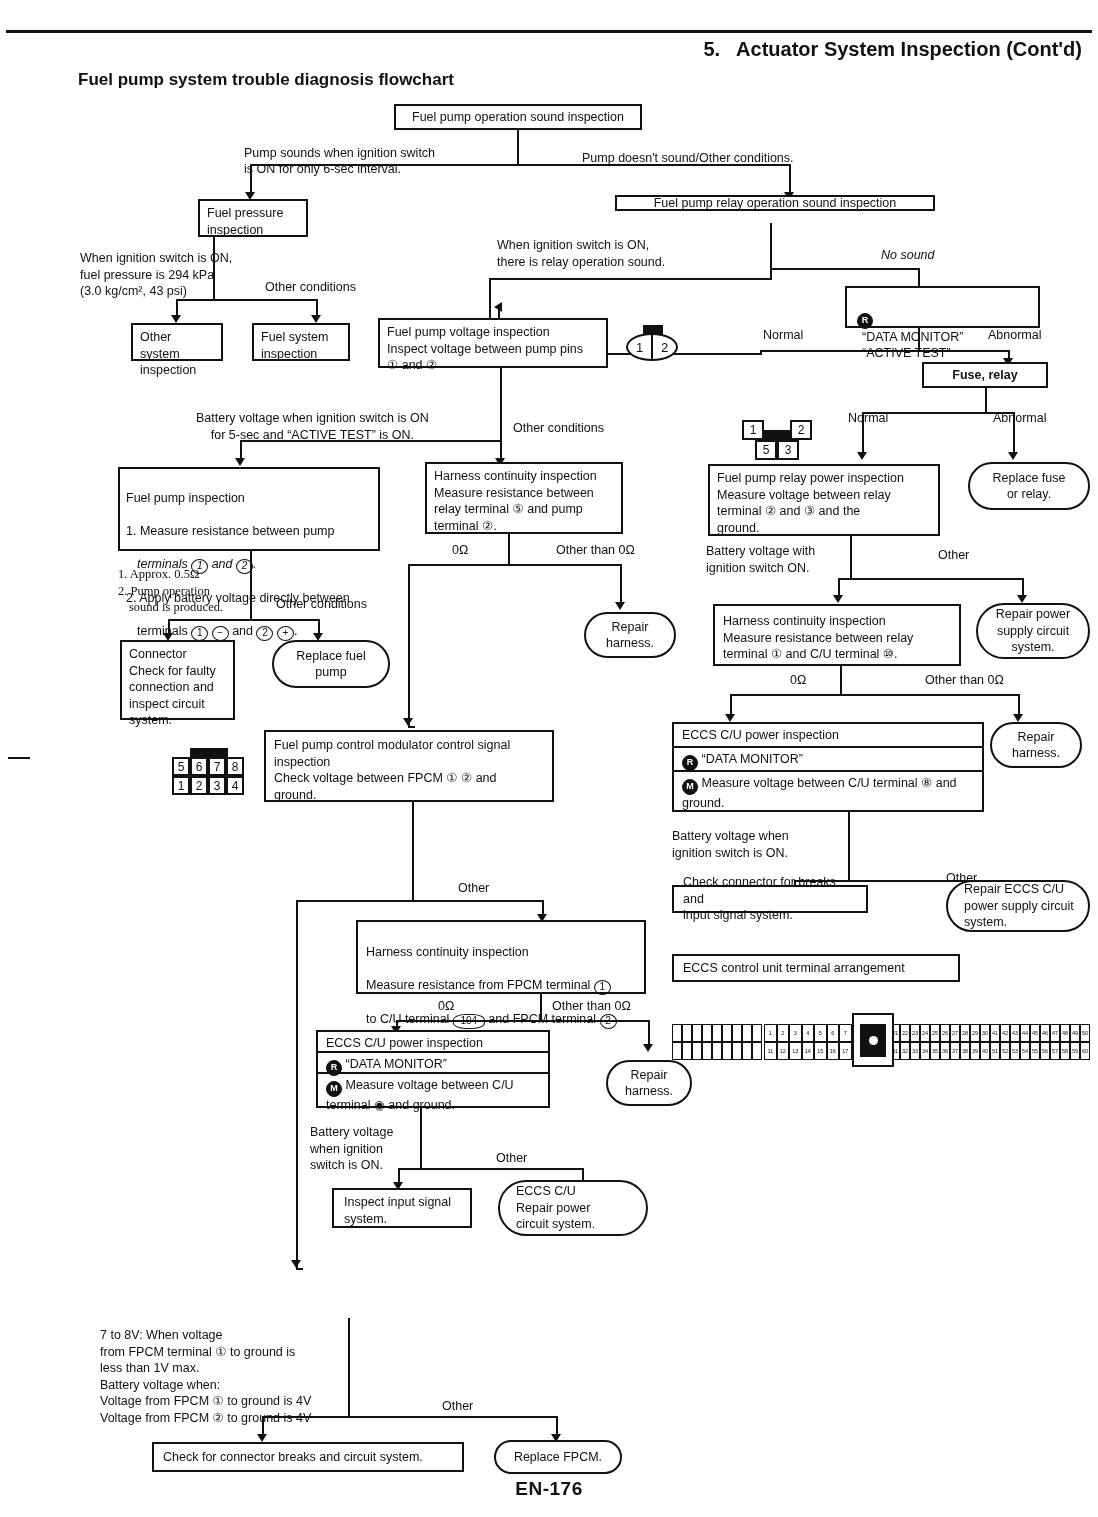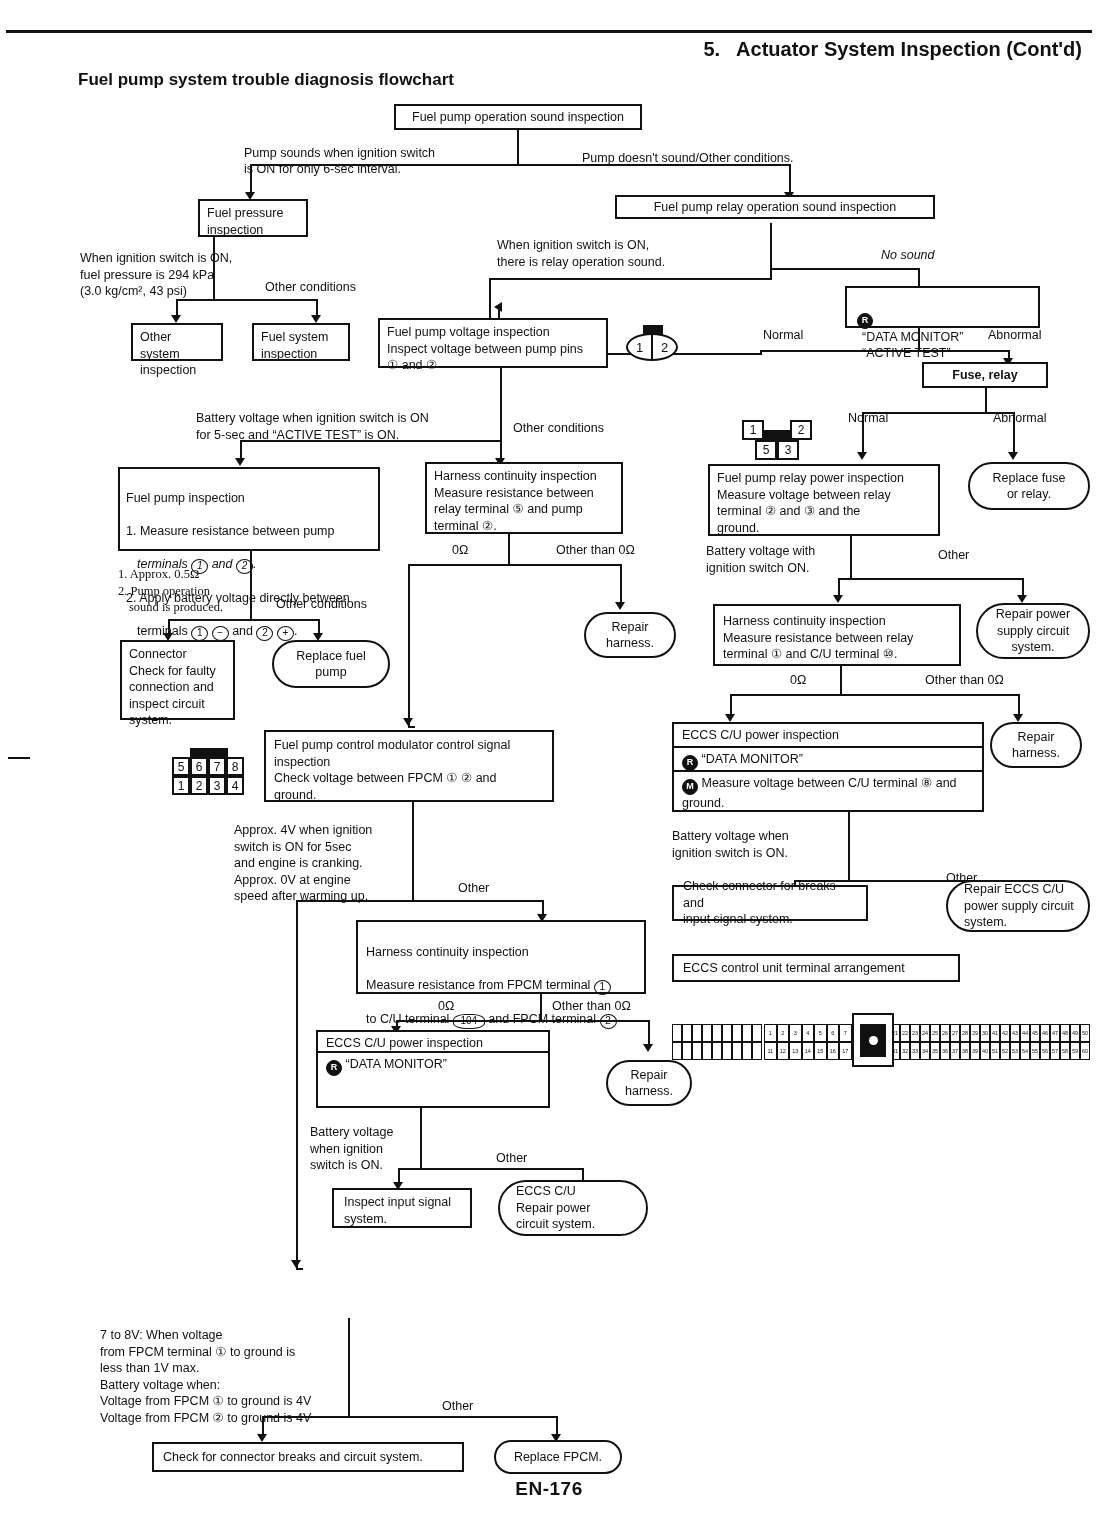--- a/index.html
+++ b/index.html
@@ -315,21 +315,21 @@
   <div class="arw" style="left:171px; top:315px;"></div>
   <div class="vl" style="left:316px; top:299px; height:18px;"></div>
   <div class="arw" style="left:311px; top:315px;"></div>
   <div class="lbl" style="left:265px; top:279px;">Other conditions</div>
 
   <div class="box" style="left:131px; top:323px; width:92px; height:38px;">Other system
 inspection</div>
   <div class="box" style="left:252px; top:323px; width:98px; height:38px;">Fuel system
 inspection</div>
 
-  <div class="box center" style="left:615px; top:195px; width:320px; height:24px;text-align:center;">Fuel pump relay operation sound inspection</div>
+  <div class="box center" style="left:615px; top:195px; width:320px; height:16px;text-align:center;">Fuel pump relay operation sound inspection</div>
 
   <div class="note" style="left:497px; top:237px;">When ignition switch is ON,
 there is relay operation sound.</div>
   <div class="lbl" style="left:881px; top:247px;font-style:italic;">No sound</div>
 
   <div class="vl" style="left:770px; top:223px; height:57px;"></div>
 
   <div class="hl" style="left:489px; top:278px; width:283px;"></div>
   <div class="vl" style="left:489px; top:278px; height:42px;"></div>
   <div class="arw" style="left:484px; top:318px;"></div>
@@ -390,21 +390,21 @@
     </div>
   </div>
 
   <div class="vl" style="left:500px; top:368px; height:74px;"></div>
   <div class="hl" style="left:240px; top:440px; width:262px;"></div>
   <div class="vl" style="left:240px; top:440px; height:22px;"></div>
   <div class="arw" style="left:235px; top:458px;"></div>
   <div class="vl" style="left:500px; top:440px; height:22px;"></div>
   <div class="arw" style="left:495px; top:458px;"></div>
 
-  <div class="note" style="left:196px; top:410px;">Battery voltage when ignition switch is ON
+  <div class="note" style="left:196px; top:410px;text-align:center;">Battery voltage when ignition switch is ON
 for 5-sec and “ACTIVE TEST” is ON.</div>
   <div class="lbl" style="left:513px; top:420px;">Other conditions</div>
 
   <div class="box" style="left:118px; top:467px; width:262px; height:84px; padding:4px 6px;">
     <div>Fuel pump inspection</div>
     <div><span>1. Measure resistance between pump</span></div>
     <div style="padding-left:11px;font-style:italic;">terminals <span class="cnum">1</span> and <span class="cnum">2</span>.</div>
     <div><span>2. Apply battery voltage directly between</span></div>
     <div style="padding-left:11px;">terminals <span class="cnum">1</span> <span class="cnum">−</span> and <span class="cnum">2</span> <span class="cnum">+</span>.</div>
   </div>
@@ -493,21 +493,21 @@
 ignition switch is ON.</div>
   <div class="lbl" style="left:946px; top:870px;">Other</div>
 
   <div class="vl" style="left:848px; top:812px; height:70px;"></div>
   <div class="hl" style="left:794px; top:880px; width:240px;"></div>
   <div class="vl" style="left:794px; top:880px; height:18px;"></div>
   <div class="arw" style="left:789px; top:894px;"></div>
   <div class="vl" style="left:1032px; top:880px; height:18px;"></div>
   <div class="arw" style="left:1027px; top:894px;"></div>
 
-  <div class="box vcenter" style="left:672px; top:885px; width:196px; height:36px;">Check connector for breaks and
+  <div class="box vcenter" style="left:672px; top:885px; width:196px; height:28px;">Check connector for breaks and
 input signal system.</div>
   <div class="pill lft" style="left:946px; top:880px; width:144px; height:52px;">Repair ECCS C/U
 power supply circuit
 system.</div>
 
   <div class="box vcenter" style="left:672px; top:954px; width:288px; height:28px;">ECCS control unit terminal arrangement</div>
 
   <div id="term-strip">
     <div class="tstrip-row" id="ts-lt" style="left:0px; top:2px;">
         <div class="tcell" style="width: 10px; height: 18px;"></div>
@@ -619,25 +619,20 @@
     <div class="pin" style="left:0px; top:9px; width:18px; height:19px;">5</div>
     <div class="pin" style="left:18px; top:9px; width:18px; height:19px;">6</div>
     <div class="pin" style="left:36px; top:9px; width:18px; height:19px;">7</div>
     <div class="pin" style="left:54px; top:9px; width:18px; height:19px;">8</div>
     <div class="pin" style="left:0px; top:28px; width:18px; height:19px;">1</div>
     <div class="pin" style="left:18px; top:28px; width:18px; height:19px;">2</div>
     <div class="pin" style="left:36px; top:28px; width:18px; height:19px;">3</div>
     <div class="pin" style="left:54px; top:28px; width:18px; height:19px;">4</div>
   </div>
 
-  <div class="note" style="left:234px; top:822px;">Approx.  4V when ignition
-switch is ON for 5sec
-and engine is cranking.
-Approx. 0V at engine
-speed after warming up.</div>
   <div class="lbl" style="left:458px; top:880px;">Other</div>
 
   <div class="vl" style="left:412px; top:802px; height:100px;"></div>
   <div class="hl" style="left:296px; top:900px; width:248px;"></div>
 
   <div class="vl" style="left:296px; top:900px; height:370px;"></div>
 
   <div class="vl" style="left:542px; top:900px; height:18px;"></div>
   <div class="arw" style="left:537px; top:914px;"></div>
 
@@ -656,20 +651,22 @@
   <div class="arw" style="left:391px; top:1026px;"></div>
   <div class="vl" style="left:648px; top:1020px; height:28px;"></div>
   <div class="arw" style="left:643px; top:1044px;"></div>
 
   <div class="pill" style="left:606px; top:1060px; width:86px; height:46px;">Repair
 harness.</div>
 
   <div class="seg" style="left:316px; top:1030px; width:234px; height:78px;">
     <div class="row" style="height:21px;">ECCS C/U power inspection</div>
     <div class="row" style="height:21px;"><span class="badge dark">R</span> <span>“DATA MONITOR”</span></div>
+    <div class="row" style="height:36px;"><span class="badge dark">M</span> <span>Measure voltage between C/U
+terminal ◉ and ground.</span></div>
   </div>
 
   <div class="note" style="left:310px; top:1124px;">Battery voltage
 when ignition
 switch is ON.</div>
   <div class="lbl" style="left:496px; top:1150px;">Other</div>
 
   <div class="vl" style="left:420px; top:1108px; height:62px;"></div>
   <div class="hl" style="left:398px; top:1168px; width:186px;"></div>
   <div class="vl" style="left:398px; top:1168px; height:18px;"></div>

